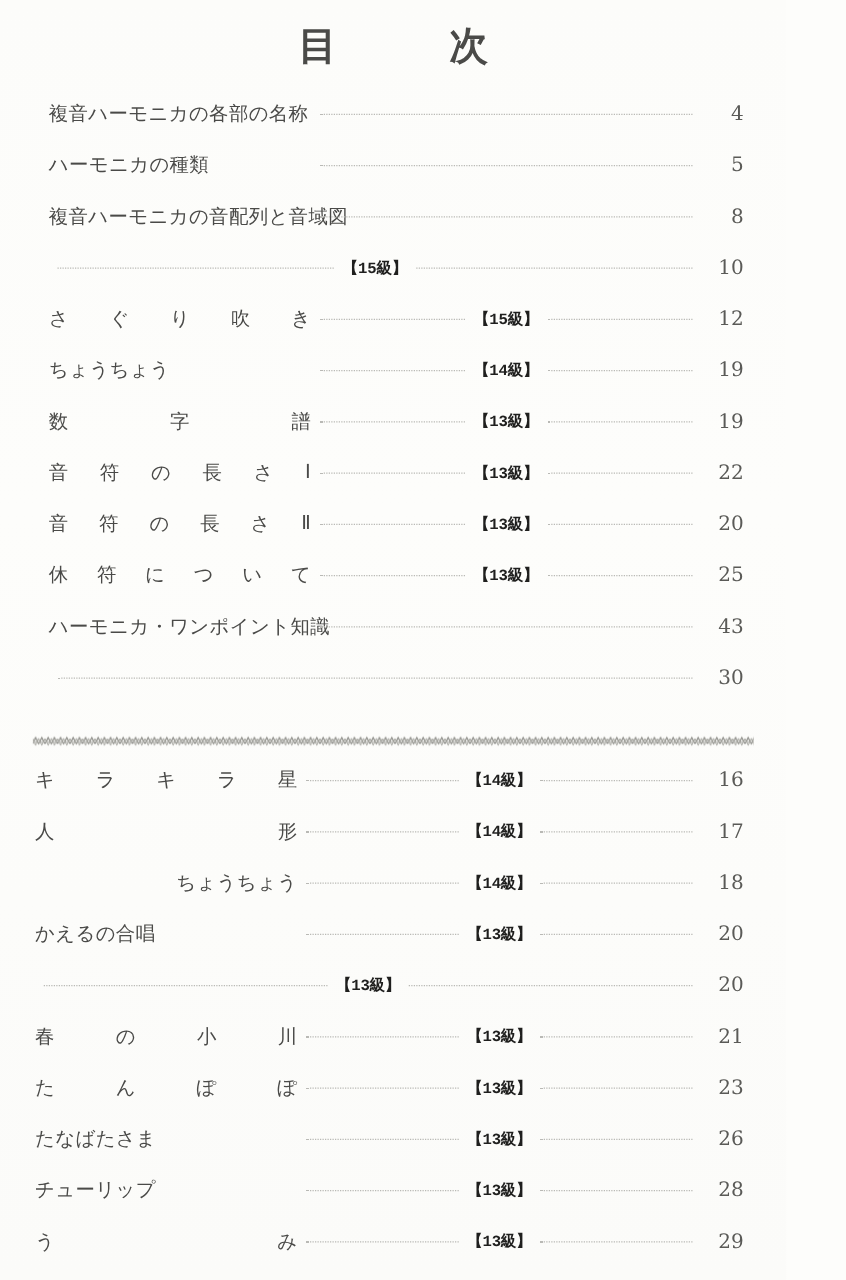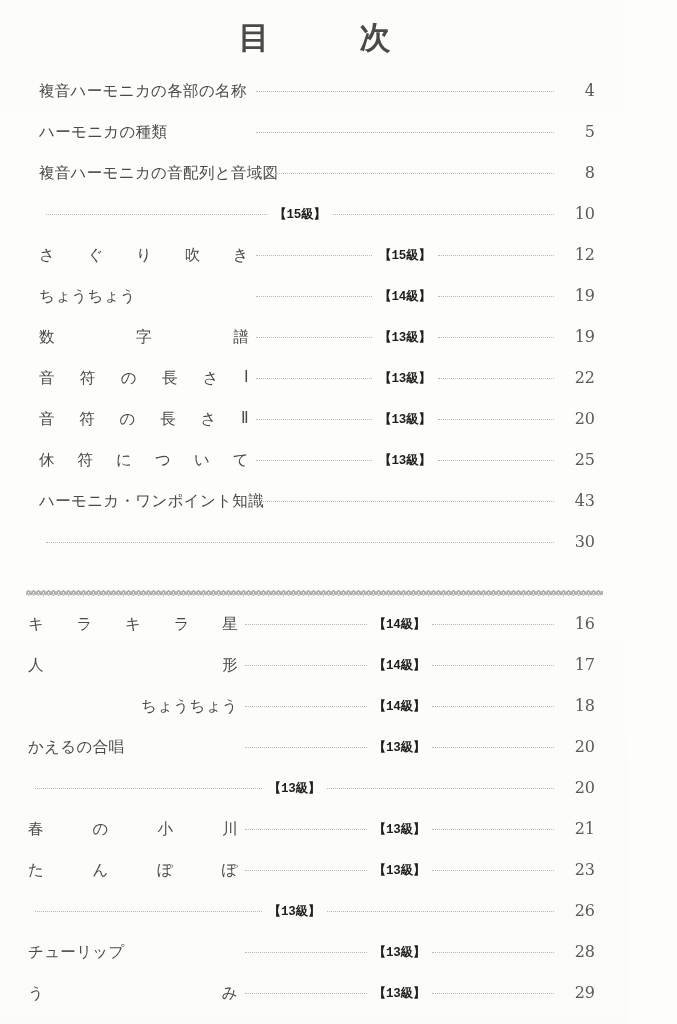--- a/index.html
+++ b/index.html
@@ -306,20 +306,21 @@
           <span>ん</span>
           <span>ぽ</span>
           <span>ぽ</span>
         </div>
         <div class="leader"></div>
         <div class="badge">【13級】</div>
         <div class="leader"></div>
         <div class="page-no">23</div>
       </div>
       <div class="entry">
+        <div class="entry-title" style="width: 210px;">たなばたさま</div>
         <div class="leader"></div>
         <div class="badge">【13級】</div>
         <div class="leader"></div>
         <div class="page-no">26</div>
       </div>
       <div class="entry">
         <div class="entry-title" style="width: 210px;">チューリップ</div>
         <div class="leader"></div>
         <div class="badge">【13級】</div>
         <div class="leader"></div>

